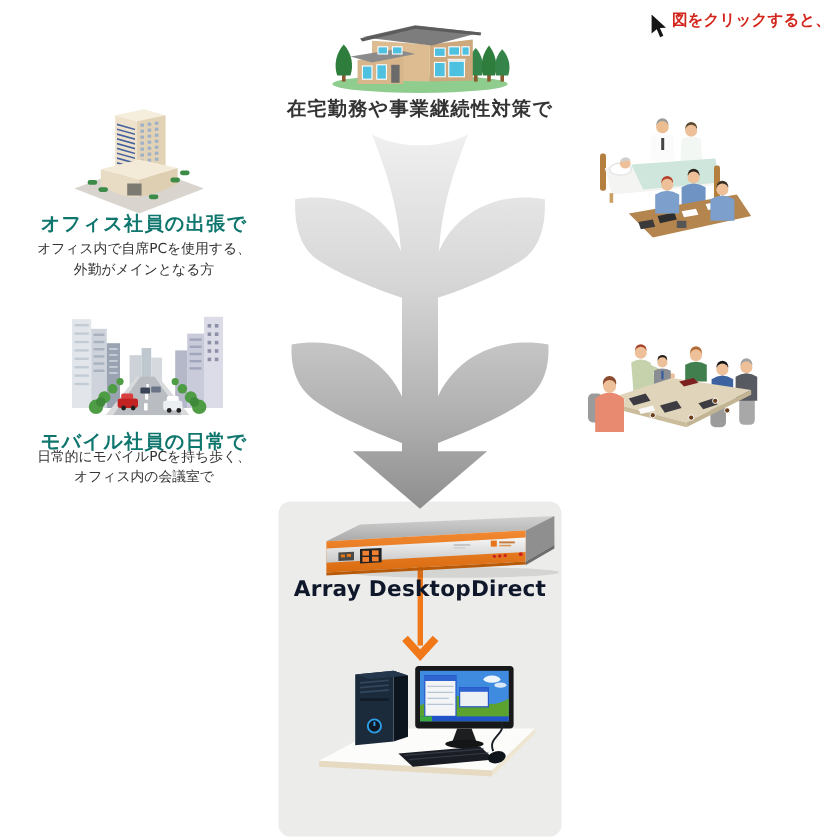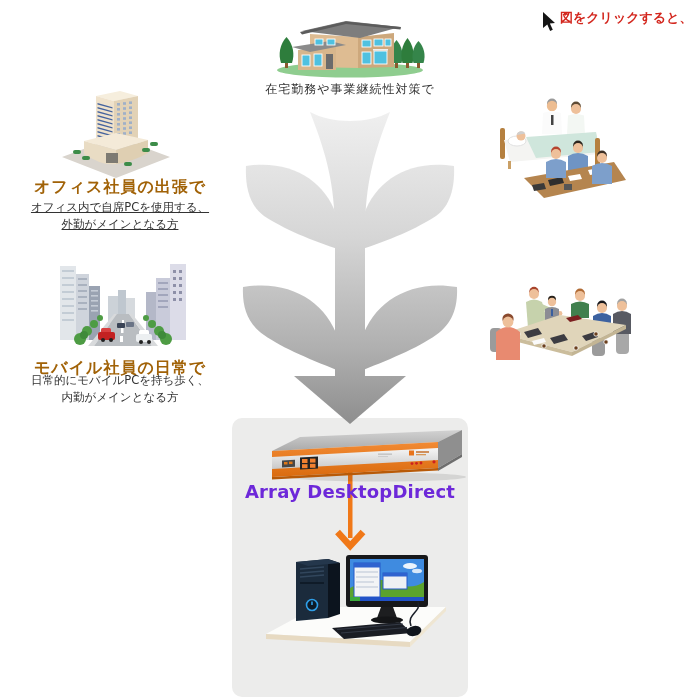--- a/index.html
+++ b/index.html
@@ -1,23 +1,23 @@
 <!DOCTYPE html>
 <html><head>
 <meta charset="utf-8">
 <style>
   html,body{margin:0;padding:0;background:#fff;}
   body{font-family:"DejaVu Sans","Liberation Sans",sans-serif;}
   .stage{position:relative;width:700px;height:700px;background:#ffffff;overflow:hidden;}
   .abs{position:absolute;}
-  .jp-title{font-weight:bold;font-size:16px;color:#a16207;letter-spacing:1px;text-align:center;white-space:nowrap;}
+  .jp-title{font-weight:bold;font-size:16px;color:#0f766e;letter-spacing:1px;text-align:center;white-space:nowrap;}
   .jp-sub{font-size:11.5px;color:#333;text-align:center;line-height:1.45;white-space:nowrap;}
-  .cap-center{font-weight:normal;font-size:12px;color:#333;letter-spacing:1px;text-align:center;white-space:nowrap;}
+  .cap-center{font-weight:bold;font-size:16px;color:#333;letter-spacing:1px;text-align:center;white-space:nowrap;}
   .note{color:#d3261d;font-weight:bold;font-size:13px;line-height:17px;white-space:nowrap;}
-  .appliance-label{font-weight:bold;font-size:18px;color:#6d28d9;text-align:center;white-space:nowrap;letter-spacing:0.2px;}
+  .appliance-label{font-weight:bold;font-size:18px;color:#0f172a;text-align:center;white-space:nowrap;letter-spacing:0.2px;}
   .panel{background:#ececeb;border-radius:10px;}
   svg{display:block;}
 </style>
 </head>
 <body>
 
 <div class="stage">
 
   <div class="abs panel" style="left:232px;top:418px;width:236px;height:279px;"></div>
 
@@ -148,21 +148,21 @@
       <g fill="#3c8c48">
         <rect x="15" y="66" width="8" height="4" rx="2"></rect>
         <rect x="24" y="72" width="8" height="4" rx="2"></rect>
         <rect x="66" y="78" width="8" height="4" rx="2"></rect>
         <rect x="84" y="64" width="8" height="4" rx="2"></rect>
         <rect x="92" y="58" width="8" height="4" rx="2"></rect>
       </g>
     </svg>
   </div>
   <div class="abs jp-title" style="left:14px;top:177px;width:212px;">オフィス社員の出張で</div>
-  <div class="abs jp-sub" style="left:14px;top:199px;width:212px;text-decoration:underline;">
+  <div class="abs jp-sub" style="left:14px;top:199px;width:212px;">
     <div>オフィス内で自席PCを使用する、</div>
     <div>外勤がメインとなる方</div>
   </div>
 
   <div class="abs" style="left:496px;top:92px;width:132px;height:110px;">
     <svg width="132" height="110" viewBox="0 0 132 110">
 
       <circle cx="56" cy="11.5" r="5" fill="#9a9a9a"></circle>
       <circle cx="56" cy="14" r="5.2" fill="#edbd92"></circle>
       <path d="M47 21 Q56 17.5 65 21 L66 42 L46 42 Z" fill="#fbfbfb"></path>
@@ -291,21 +291,21 @@
         <circle cx="51" cy="78" r="2" fill="#222"></circle>
       <rect x="79" y="68" width="10" height="5" rx="1.5" fill="#ffffff"></rect>
       <rect x="76" y="72" width="16" height="8" rx="2" fill="#eceff1"></rect>
       <circle cx="81" cy="80" r="2" fill="#222"></circle>
         <circle cx="89" cy="80" r="2" fill="#222"></circle>
     </svg>
   </div>
   <div class="abs jp-title" style="left:14px;top:358px;width:212px;">モバイル社員の日常で</div>
   <div class="abs jp-sub" style="left:14px;top:372px;width:212px;">
     <div>日常的にモバイルPCを持ち歩く、</div>
-    <div>内勤がメインとなる方</div>
+    <div>オフィス内の会議室で</div>
   </div>
 
   <div class="abs" style="left:488px;top:282px;width:146px;height:82px;">
     <svg width="146" height="82" viewBox="0 0 146 82">
 
       <rect x="2" y="46" width="12" height="24" rx="4" fill="#9b9b9b"></rect>
       <rect x="128" y="46" width="13" height="26" rx="4" fill="#a8a8a8"></rect>
       <rect x="104" y="56" width="13" height="18" rx="4" fill="#9b9b9b"></rect>
 
       <circle cx="46" cy="9.5" r="4.7" fill="#a8442c"></circle>

